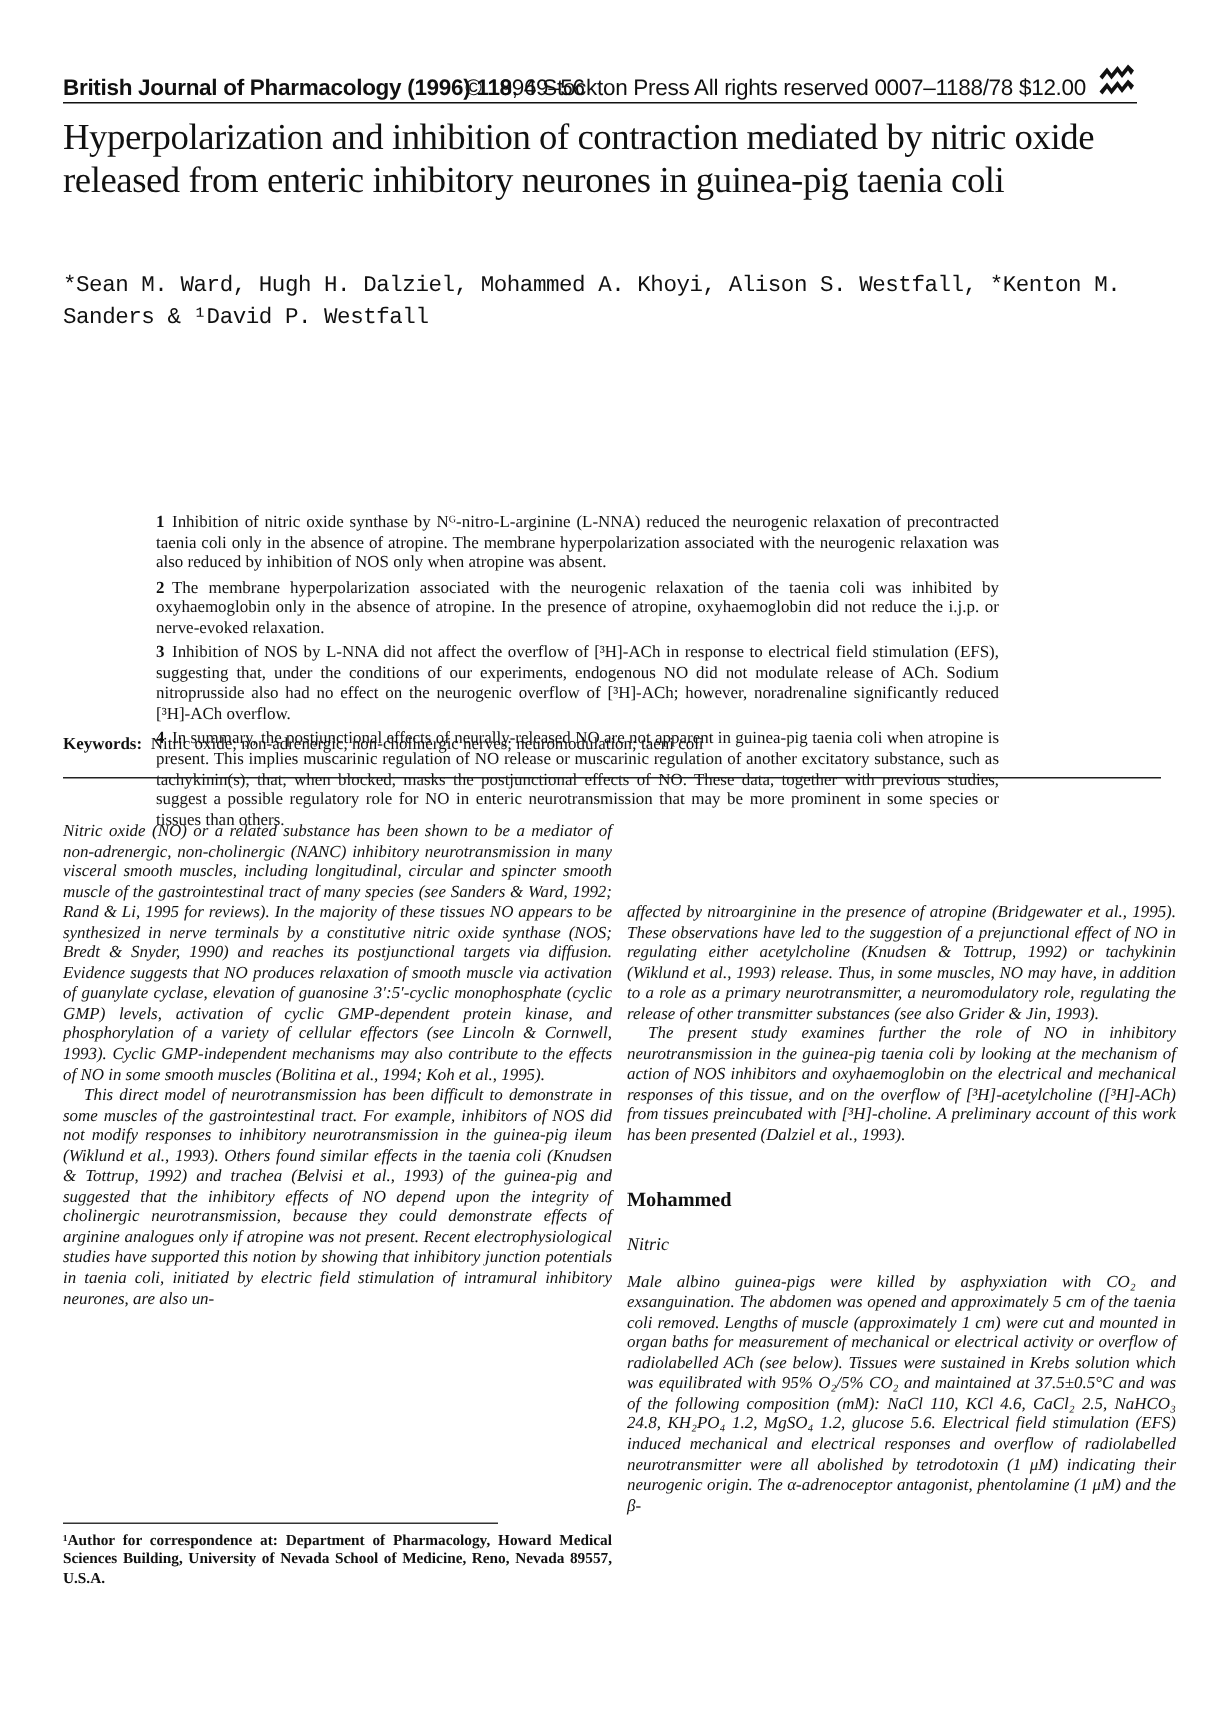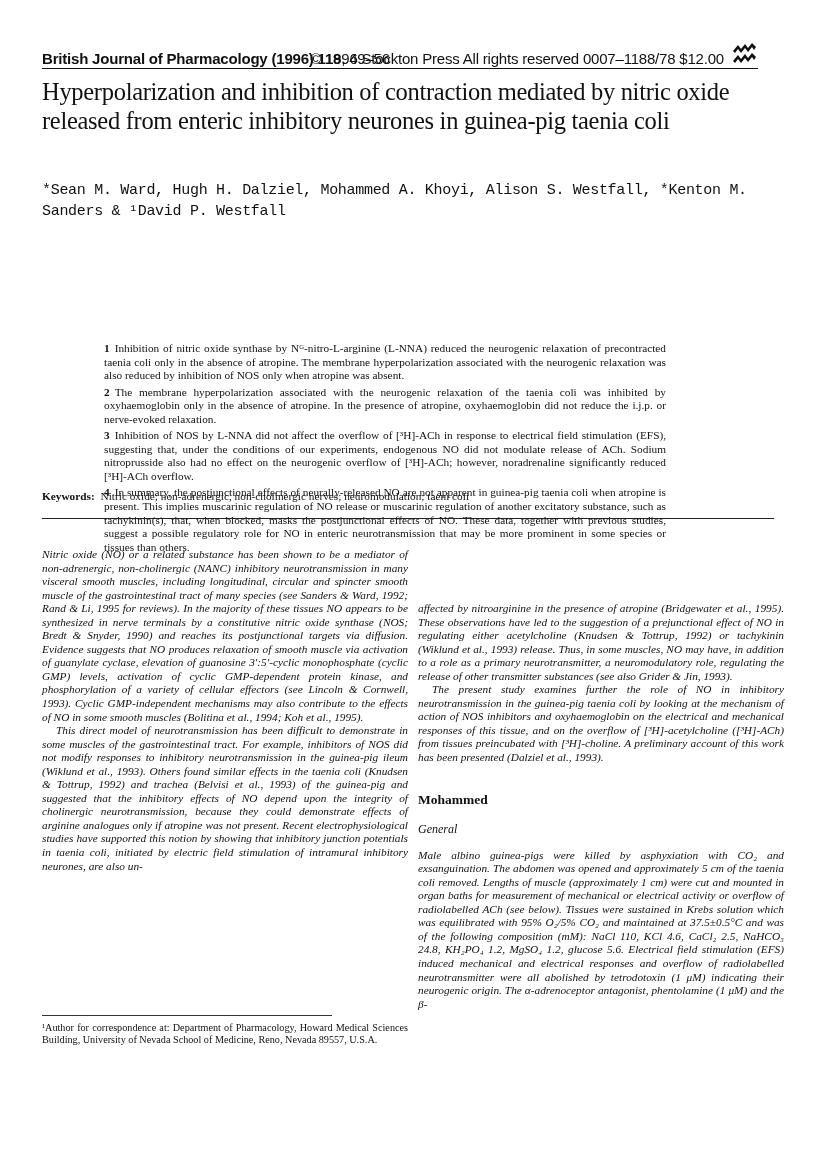--- a/index.html
+++ b/index.html
@@ -29,21 +29,21 @@
   .col { position: absolute; width: 366px; font-size: 11.3px; line-height: 13.55px; text-align: justify; }
   .col-left { left: 42px; top: 548px; }
   .col-right { left: 418px; top: 578px; margin-top: 24px; }
   .col h2 { font-size: 13.5px; font-weight: bold; margin: 0 0 17px 0; }
   .col h3 { font-size: 12px; font-style: italic; font-weight: normal; margin: 0 0 12px 0; }
   .col p { margin: 0; font-style: italic; }
   .col p.indent { text-indent: 14px; }
   .gap { height: 28px; }
 
   .fn-rule { position: absolute; left: 42px; top: 1015px; width: 290px; border-top: 1px solid #333; }
-  .footnote { position: absolute; left: 42px; top: 1022px; width: 366px; font-size: 10.2px; line-height: 12.4px; text-align: justify; }
+  .footnote { position: absolute; left: 42px; top: 1022px; width: 366px; font-size: 10.2px; line-height: 12.4px; text-align: justify; font-weight: bold; }
 </style>
 </head>
 <body>
 
 <div class="page">
 
   <div class="running-head">
     <span class="journal"><b>British Journal of Pharmacology (1996)</b> <b>118</b><span>, 49–56</span></span>
     <span class="copyright">© 1996 Stockton Press   All rights reserved 0007–1188/78 $12.00</span>
     <svg class="logo" viewBox="0 0 26 22">
@@ -74,20 +74,20 @@
   <div class="col col-left">
     <p>Nitric oxide (NO) or a related substance has been shown to be a mediator of non-adrenergic, non-cholinergic (NANC) inhibitory neurotransmission in many visceral smooth muscles, including longitudinal, circular and spincter smooth muscle of the gastrointestinal tract of many species (see Sanders &amp; Ward, 1992; Rand &amp; Li, 1995 for reviews). In the majority of these tissues NO appears to be synthesized in nerve terminals by a constitutive nitric oxide synthase (NOS; Bredt &amp; Snyder, 1990) and reaches its postjunctional targets via diffusion. Evidence suggests that NO produces relaxation of smooth muscle via activation of guanylate cyclase, elevation of guanosine 3′:5′-cyclic monophosphate (cyclic GMP) levels, activation of cyclic GMP-dependent protein kinase, and phosphorylation of a variety of cellular effectors (see Lincoln &amp; Cornwell, 1993). Cyclic GMP-independent mechanisms may also contribute to the effects of NO in some smooth muscles (Bolitina et al., 1994; Koh et al., 1995).</p>
     <p class="indent">This direct model of neurotransmission has been difficult to demonstrate in some muscles of the gastrointestinal tract. For example, inhibitors of NOS did not modify responses to inhibitory neurotransmission in the guinea-pig ileum (Wiklund et al., 1993). Others found similar effects in the taenia coli (Knudsen &amp; Tottrup, 1992) and trachea (Belvisi et al., 1993) of the guinea-pig and suggested that the inhibitory effects of NO depend upon the integrity of cholinergic neurotransmission, because they could demonstrate effects of arginine analogues only if atropine was not present. Recent electrophysiological studies have supported this notion by showing that inhibitory junction potentials in taenia coli, initiated by electric field stimulation of intramural inhibitory neurones, are also un-</p>
   </div>
 
   <div class="col col-right">
     <p>affected by nitroarginine in the presence of atropine (Bridgewater et al., 1995). These observations have led to the suggestion of a prejunctional effect of NO in regulating either acetylcholine (Knudsen &amp; Tottrup, 1992) or tachykinin (Wiklund et al., 1993) release. Thus, in some muscles, NO may have, in addition to a role as a primary neurotransmitter, a neuromodulatory role, regulating the release of other transmitter substances (see also Grider &amp; Jin, 1993).</p>
     <p class="indent">The present study examines further the role of NO in inhibitory neurotransmission in the guinea-pig taenia coli by looking at the mechanism of action of NOS inhibitors and oxyhaemoglobin on the electrical and mechanical responses of this tissue, and on the overflow of [³H]-acetylcholine ([³H]-ACh) from tissues preincubated with [³H]-choline. A preliminary account of this work has been presented (Dalziel et al., 1993).</p>
     <div class="gap"></div>
     <h2>Mohammed</h2>
-    <h3>General</h3>
+    <h3>Nitric</h3>
     <p>Male albino guinea-pigs were killed by asphyxiation with CO₂ and exsanguination. The abdomen was opened and approximately 5 cm of the taenia coli removed. Lengths of muscle (approximately 1 cm) were cut and mounted in organ baths for measurement of mechanical or electrical activity or overflow of radiolabelled ACh (see below). Tissues were sustained in Krebs solution which was equilibrated with 95% O₂/5% CO₂ and maintained at 37.5±0.5°C and was of the following composition (mM): NaCl 110, KCl 4.6, CaCl₂ 2.5, NaHCO₃ 24.8, KH₂PO₄ 1.2, MgSO₄ 1.2, glucose 5.6. Electrical field stimulation (EFS) induced mechanical and electrical responses and overflow of radiolabelled neurotransmitter were all abolished by tetrodotoxin (1 μM) indicating their neurogenic origin. The α-adrenoceptor antagonist, phentolamine (1 μM) and the β-</p>
   </div>
 
   <div class="fn-rule"></div>
   <div class="footnote">¹Author for correspondence at: Department of Pharmacology, Howard Medical Sciences Building, University of Nevada School of Medicine, Reno, Nevada 89557, U.S.A.</div>
 
 </div>
 
 </body></html>

